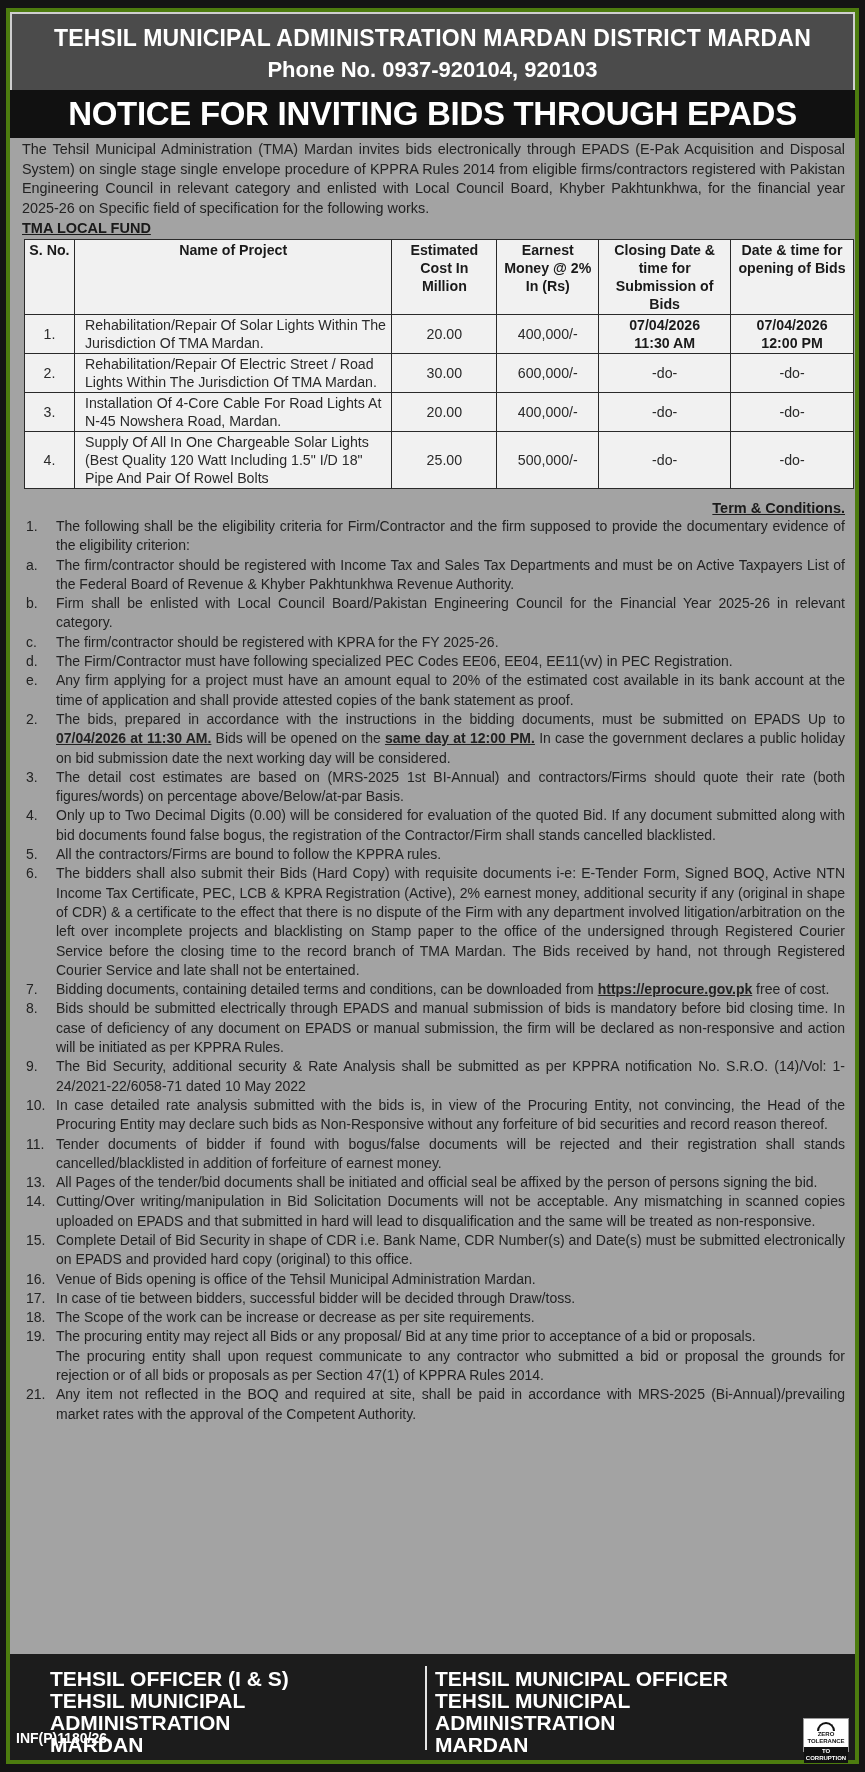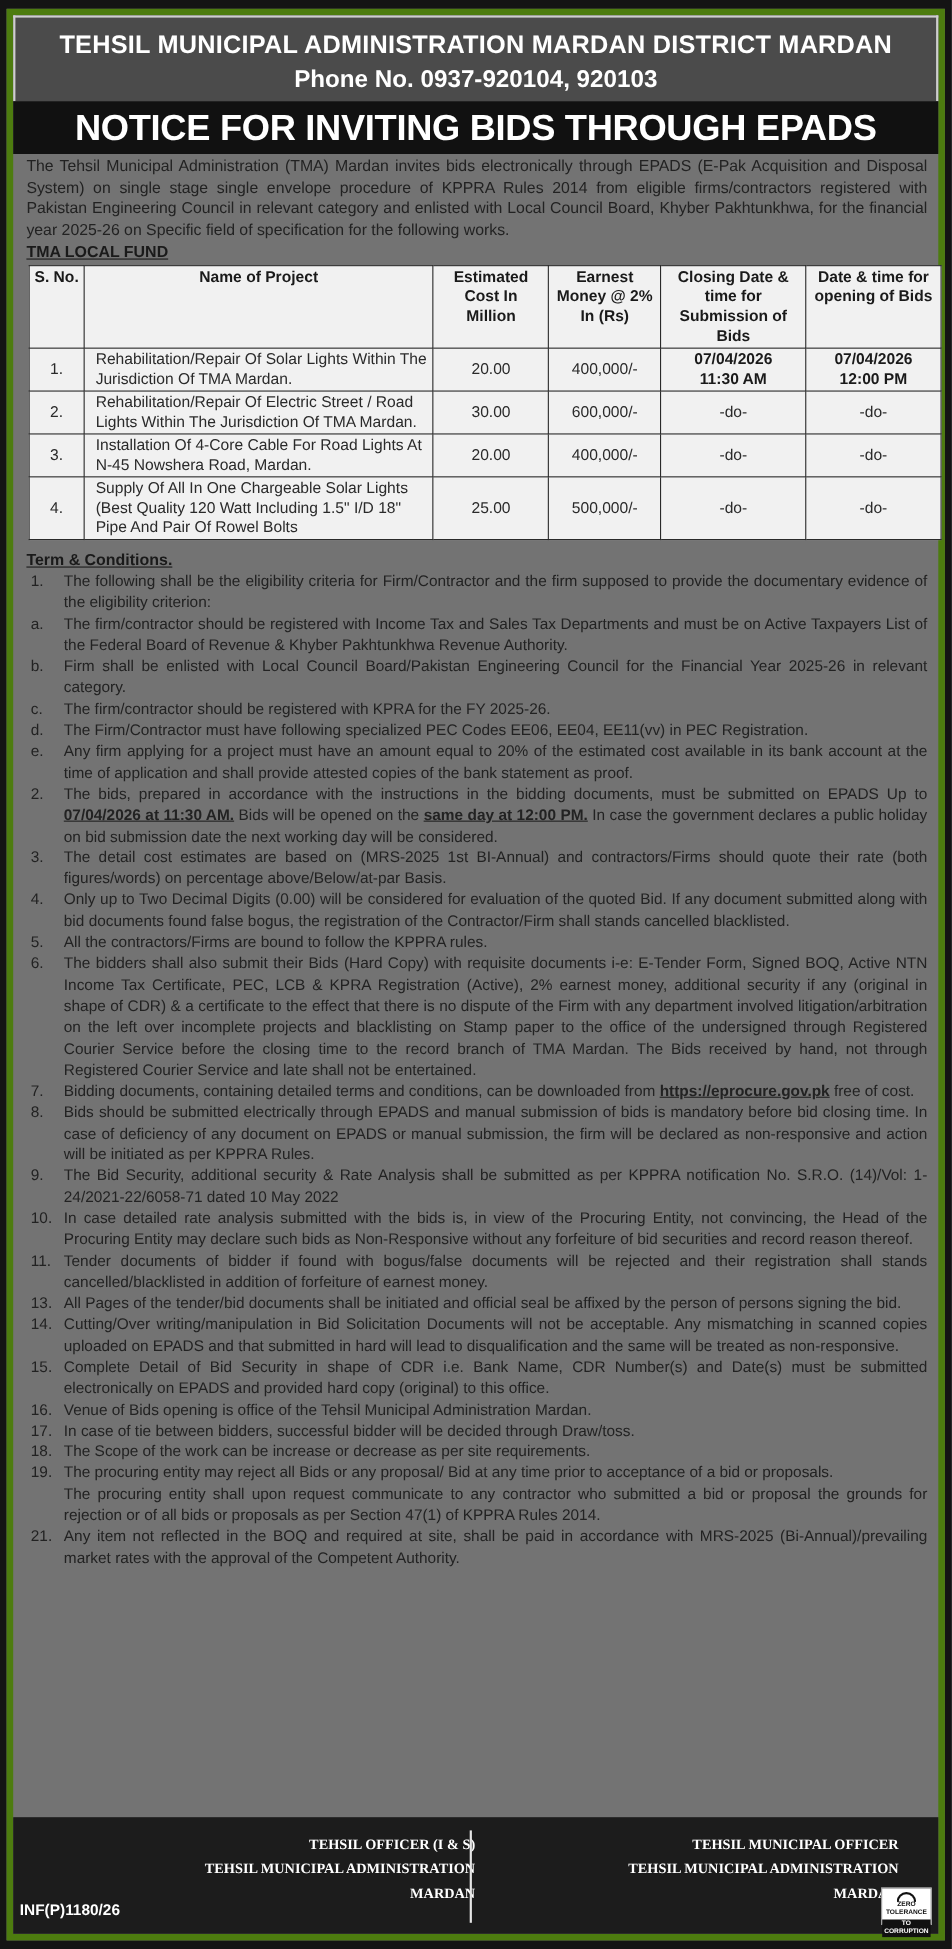--- a/index.html
+++ b/index.html
@@ -1,20 +1,20 @@
 <!DOCTYPE html>
 <html><head>
 <meta charset="utf-8">
 <style>
   * { box-sizing: border-box; margin: 0; padding: 0; }
   html, body { width: 865px; height: 1772px; background: #141414; overflow: hidden; }
   body { font-family: "Liberation Sans", "DejaVu Sans", sans-serif; color: #1a1a1a; }
   .frame {
     position: absolute; left: 6px; top: 8px; width: 853px; height: 1756px;
-    background: #737373; border: 6px solid #4d7c0f;
+    background: #a3a3a3; border: 4px solid #4d7c0f;
   }
   .top-band {
     position: absolute; left: 0; top: 0; right: 0; height: 78px;
     background: #4b4b4b; border: 2px solid #cfcfcf; border-bottom: none;
     color: #ffffff; text-align: center; font-weight: bold;
   }
   .top-band .line1 { font-size: 23px; letter-spacing: 0.2px; margin-top: 10px; line-height: 28px; }
   .top-band .line2 { font-size: 22px; line-height: 28px; margin-top: 4px; }
   .notice-band {
     position: absolute; left: 0; top: 78px; right: 0; height: 48px;
@@ -26,32 +26,32 @@
   .fund-title { text-align: left; font-weight: bold; font-size: 14.5px; text-decoration: underline; margin-top: 1px; line-height: 18px; }
   table.works {
     width: 830px; border-collapse: collapse; margin-top: 2px; margin-left: 2px;
     font-size: 14.2px; line-height: 18px; background: #f1f1f1;
   }
   table.works th, table.works td { border: 1.5px solid #2a2a2a; padding: 1px 4px; }
   table.works th { font-weight: bold; text-align: center; vertical-align: top; color: #1a1a1a; }
   table.works td { text-align: center; vertical-align: middle; color: #2a2a2a; }
   table.works td.name { text-align: left; padding-left: 10px; }
   table.works td.bold { font-weight: bold; color: #1a1a1a; }
-  .terms-title { text-align: left; font-weight: bold; font-size: 14.5px; text-decoration: underline; margin-top: 10px; line-height: 18px; }
+  .terms-title { text-align: right; font-weight: bold; font-size: 14.5px; text-decoration: underline; margin-top: 10px; line-height: 18px; }
   .terms { font-size: 14px; line-height: 19.3px; color: #222; }
   .term { display: flex; text-align: justify; }
   .term .num { width: 34px; flex: 0 0 34px; padding-left: 4px; }
   .term .txt { flex: 1; }
   .term .txt b, .term .txt .u { font-weight: bold; text-decoration: underline; }
   .term.cont .num { visibility: hidden; }
   .footer {
     position: absolute; left: 0; right: 0; bottom: 0; height: 106px;
     background: #1c1c1c; color: #ffffff;
   }
-  .sig { position: absolute; top: 14px; width: 380px; text-align: right; font-weight: bold; font-size: 13px; line-height: 22px; font-family: Liberation Serif, serif; }
+  .sig { position: absolute; top: 14px; width: 380px; text-align: left; font-weight: bold; font-size: 21px; line-height: 22px; }
   .sig.left { left: 40px; }
   .sig.right { left: 425px; }
   .divider { position: absolute; left: 415px; top: 12px; width: 2px; height: 84px; background: #e5e5e5; }
   .inf { position: absolute; left: 6px; bottom: 14px; font-weight: bold; font-size: 14px; }
   .zt-logo {
     position: absolute; right: 6px; bottom: 8px; width: 46px; height: 34px;
     background: #ffffff; border: 1px solid #999; text-align: center; color: #111;
     font-weight: bold; font-size: 6px; line-height: 7px; padding-top: 3px;
   }
   .zt-logo .arc { width: 18px; height: 9px; border: 2px solid #111; border-bottom: none; border-radius: 9px 9px 0 0; margin: 0 auto; }

